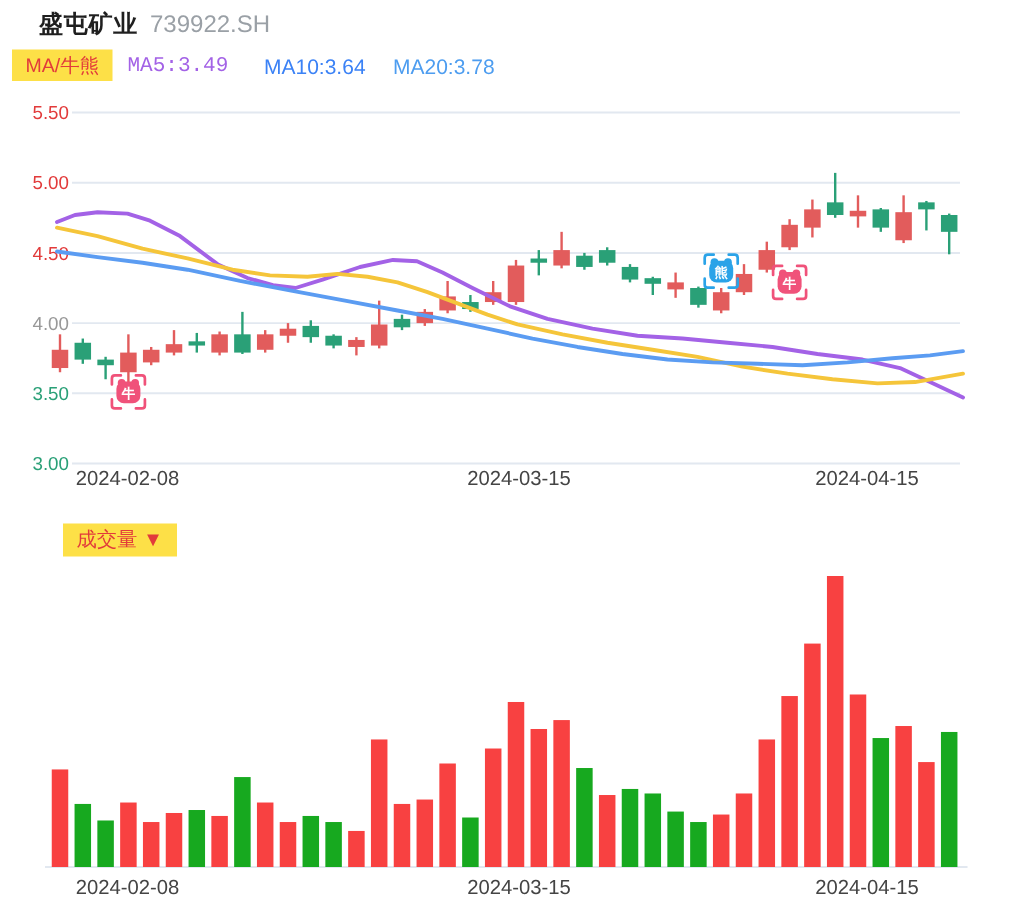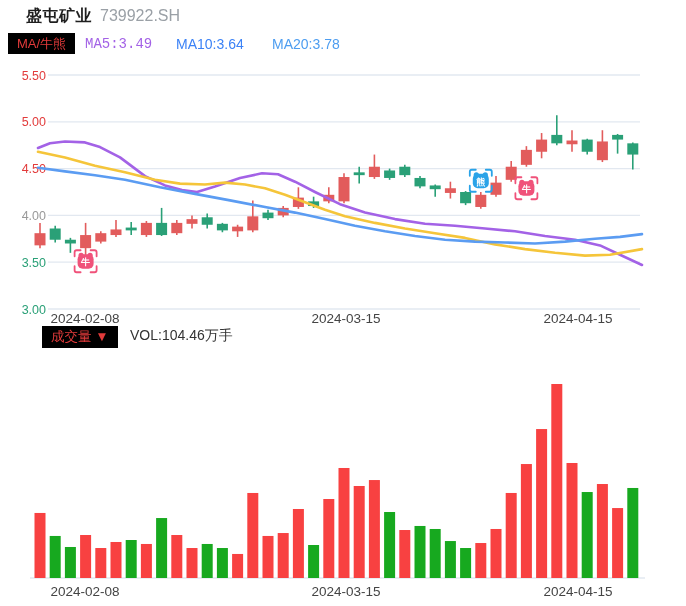--- a/index.html
+++ b/index.html
@@ -6,26 +6,26 @@
   .screen{
     position:relative;width:686px;height:606px;background:#ffffff;
     font-family:"Liberation Sans",sans-serif;overflow:hidden;
   }
   .title-row{position:absolute;left:26px;top:6px;height:22px;display:flex;align-items:baseline;}
   .stock-title{font-size:16px;font-weight:bold;color:#1f1f1f;letter-spacing:.5px;}
   .stock-symbol{font-size:16px;color:#9aa0a6;margin-left:8px;}
   .ma-row{position:absolute;left:0;top:33px;height:22px;width:686px;}
   .badge{
     position:absolute;top:0;height:21px;line-height:21px;
-    background:#000000;color:#e23b3b;font-size:13px;padding:0 9px;cursor:pointer;
+    background:#fde047;color:#e23b3b;font-size:13px;padding:0 9px;cursor:pointer;
   }
   .ind-badge{left:8px;}
   .ma-label{position:absolute;top:1px;font-size:14px;line-height:20px;}
-  #ma5{left:85px;font-family:Liberation Mono, monospace;} #ma10{left:176px;} #ma20{left:272px;text-align:right;}
-  .vol-header{position:absolute;left:0;top:325px;height:24px;width:686px;}
+  #ma5{left:85px;font-family:Liberation Mono, monospace;} #ma10{left:176px;} #ma20{left:262px;text-align:right;}
+  .vol-header{position:absolute;left:0;top:348px;height:24px;width:686px;}
   .vol-badge{left:42px;top:1px;height:22px;line-height:22px;font-size:13.5px;}
   .vol-readout{position:absolute;left:130px;top:2px;font-size:14px;color:#333333;}
   svg{position:absolute;left:0;display:block;}
   #price-chart{top:60px;}
   #volume-chart{top:366px;}
 </style>
 </head>
 <body>
 
 <div class="screen">
@@ -248,21 +248,20 @@
         <rect x="518.4" y="121.25599999999997" width="16" height="14.5" rx="5" fill="#f0527a"></rect>
         <text x="526.4" y="132.05599999999998" text-anchor="middle" font-size="9" font-weight="bold" fill="#ffffff">牛</text>
       </g>
       <text x="85" y="263" text-anchor="middle" font-size="13.5" fill="#444444">2024-02-08</text>
       <text x="346" y="263" text-anchor="middle" font-size="13.5" fill="#444444">2024-03-15</text>
       <text x="578" y="263" text-anchor="middle" font-size="13.5" fill="#444444">2024-04-15</text>
     </svg>
 
   <div class="vol-header">
     <span class="badge vol-badge">成交量 ▼</span>
-    <span class="vol-readout">VOL:104.46万手</span>
   </div>
 
   <svg id="volume-chart" width="686" height="240" viewBox="0 0 686 240">
       <line x1="30" y1="212" x2="645" y2="212" stroke="#e2e8f0" stroke-width="1.3"></line>
       <rect x="34.5" y="146.9600355239787" width="11" height="65.03996447602131" fill="#f84141"></rect>
       <rect x="49.7" y="169.96092362344584" width="11" height="42.03907637655417" fill="#17a91f"></rect>
       <rect x="64.9" y="180.98756660746002" width="11" height="31.012433392539965" fill="#17a91f"></rect>
       <rect x="80.1" y="169.0133214920071" width="11" height="42.9866785079929" fill="#f84141"></rect>
       <rect x="95.3" y="182.02131438721136" width="11" height="29.97868561278863" fill="#f84141"></rect>
       <rect x="110.5" y="175.99111900532858" width="11" height="36.00888099467141" fill="#f84141"></rect>

